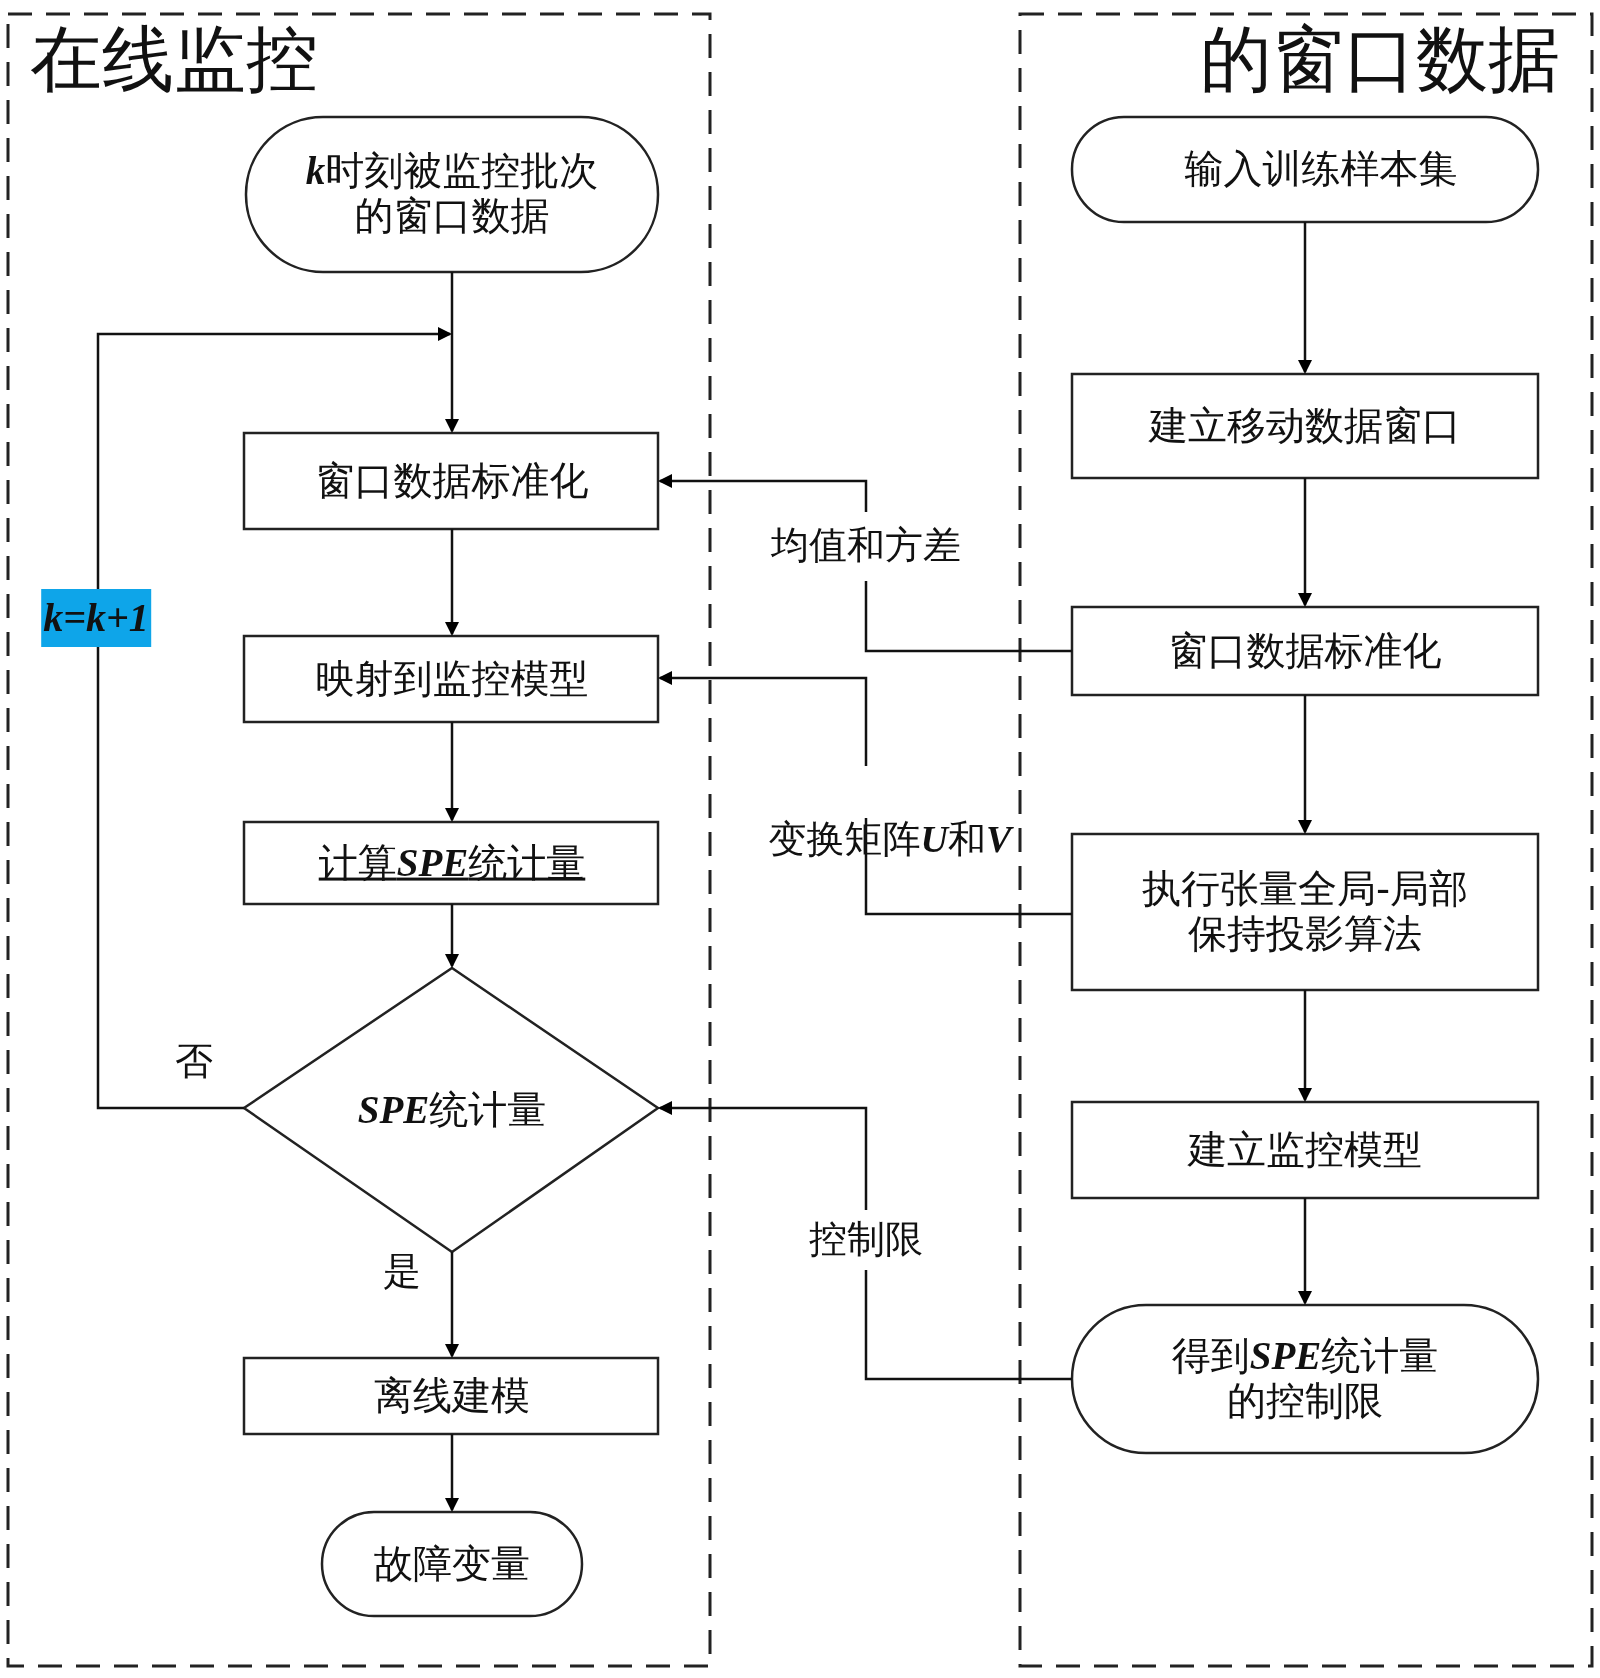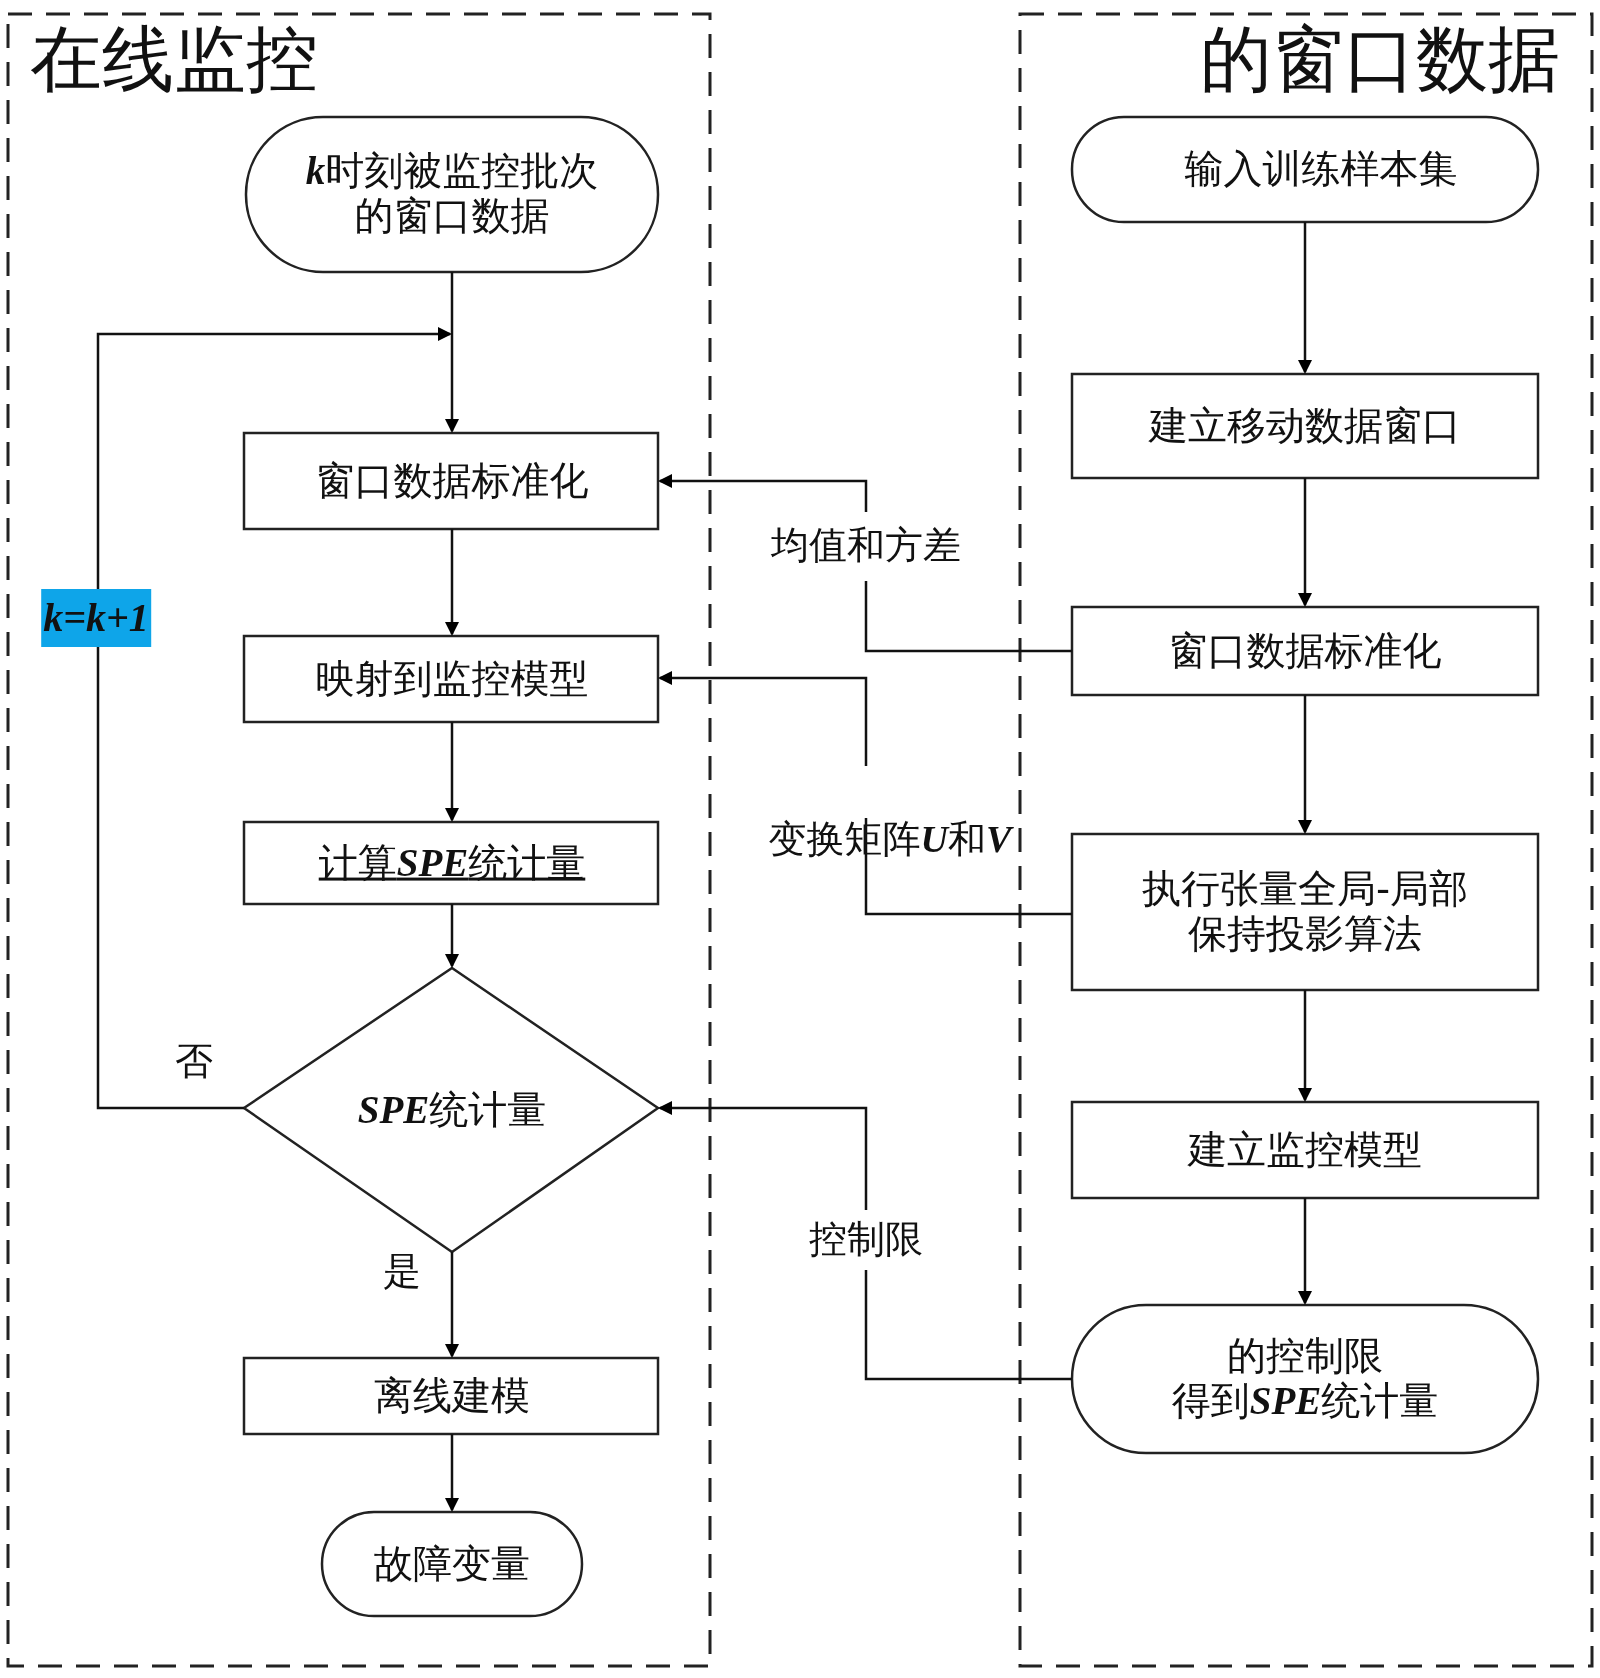--- a/index.html
+++ b/index.html
@@ -91,22 +91,22 @@
 
 <div class="lbl node-text center" style="left:1305px; top:169px;margin-left:16px;">输入训练样本集</div>
 <div class="lbl node-text center" style="left:1305px; top:426px;">建立移动数据窗口</div>
 <div class="lbl node-text center" style="left:1305px; top:651px;">窗口数据标准化</div>
 <div class="lbl node-text center" style="left:1305px; top:912px;">
   <div>执行张量全局-局部</div>
   <div>保持投影算法</div>
 </div>
 <div class="lbl node-text center" style="left:1305px; top:1150px;">建立监控模型</div>
 <div class="lbl node-text center" style="left:1305px; top:1379px;">
+  <div><span>得到</span><i class="var">SPE</i><span>统计量</span></div>
   <div>的控制限</div>
-  <div><span>得到</span><i class="var">SPE</i><span>统计量</span></div>
 </div>
 
 <div class="lbl edge-text center" style="left:866px; top:546px;">均值和方差</div>
 <div class="lbl edge-text center" style="left:866px; top:840px;margin-left:24px;">
   <span>变换矩阵</span><i class="var">U</i><span>和</span><i class="var">V</i>
 </div>
 <div class="lbl edge-text center" style="left:866px; top:1240px;">控制限</div>
 <div class="lbl edge-text center" style="left:194px; top:1062px;">否</div>
 <div class="lbl edge-text center" style="left:402px; top:1272px;">是</div>
 <div class="lbl loop-text center" style="left:96px; top:618px; background:#0ea5e9; padding:6px 2px;">k=k+1</div>

